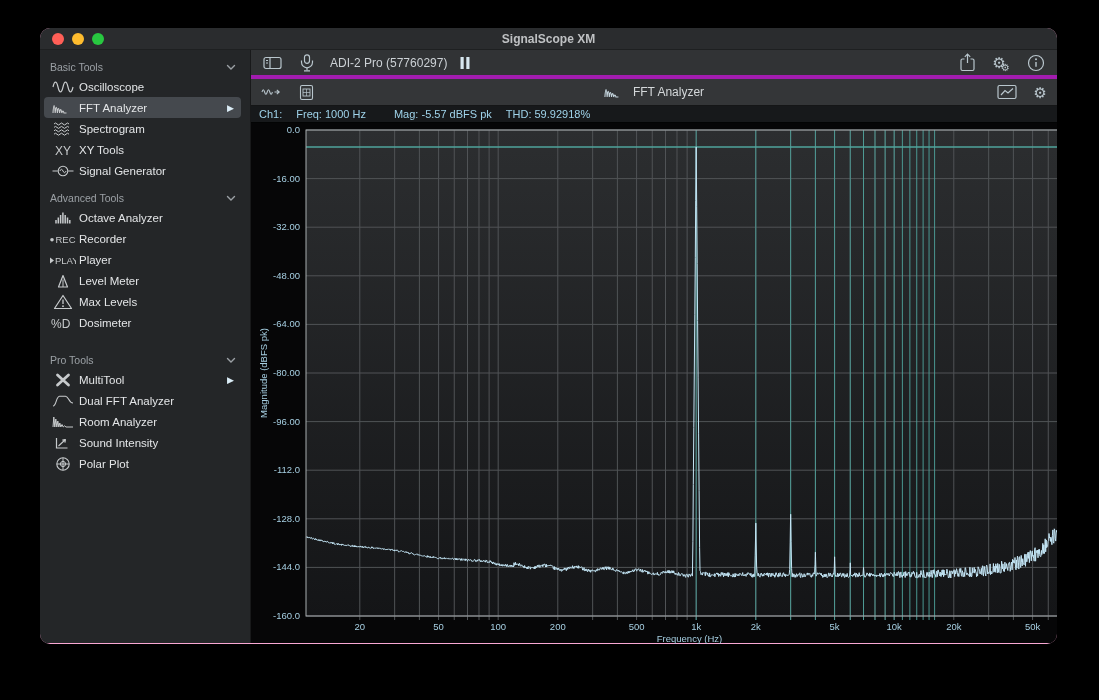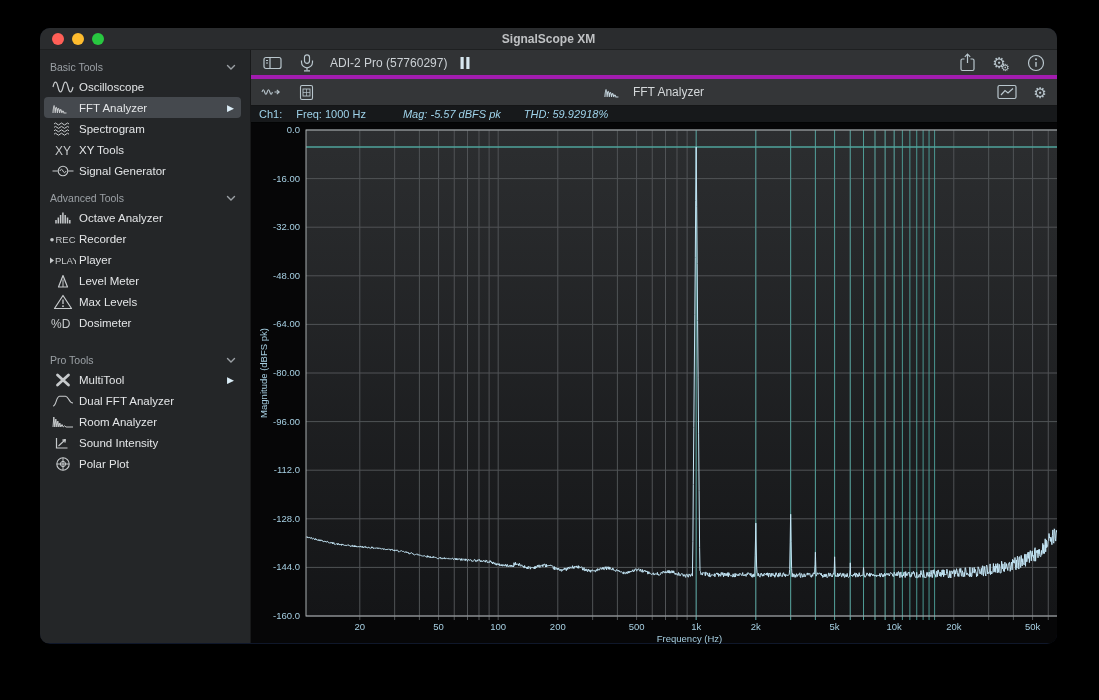--- a/index.html
+++ b/index.html
@@ -1,19 +1,19 @@
 <!DOCTYPE html>
 <html><head>
 <meta charset="utf-8">
 <style>
   * { margin:0; padding:0; box-sizing:border-box; }
   html,body { width:1099px; height:700px; background:#000; overflow:hidden;
     font-family:"Liberation Sans","DejaVu Sans",sans-serif; }
   .window { position:absolute; left:40px; top:28px; width:1017px; height:616px;
-    background:#0f172a; border-radius:10px; overflow:hidden;
+    background:#f9a8d4; border-radius:10px; overflow:hidden;
     box-shadow:0 12px 40px rgba(0,0,0,.65); }
   
   .titlebar { height:22px; background:#2a2c2e; border-bottom:1px solid #1e2021;
     display:flex; align-items:center; position:relative; }
   .traffic { display:flex; gap:8px; margin-left:12px; }
   .tl { width:12px; height:12px; border-radius:50%; }
   .tl.red{background:#ff5f57} .tl.yellow{background:#febc2e} .tl.green{background:#28c840}
   .win-title { position:absolute; left:0; right:0; text-align:center;
     font-size:12px; font-weight:bold; color:#bfc1c3; pointer-events:none; }
   
@@ -44,21 +44,21 @@
   .tool-title { position:absolute; left:50%; transform:translateX(-50%);
     display:flex; align-items:center; gap:7px; font-size:12px; color:#d4d8da; }
   .tool-title .tbicon { color:#c3d3dc; }
   .gear-glyph { font-size:15px; line-height:1; color:#b9c6cd; }
   .gears-double { position:relative; display:flex; }
   .gears-double .g2 { font-size:10px; position:relative; margin-left:-5px; top:5px; }
   .statusbar { height:17px; background:#17191b; border-bottom:1px solid #030404;
     display:flex; align-items:center; padding-left:8px;
     font-size:11px; color:#9fd3ea; white-space:nowrap; }
   .statusbar .seg { margin-right:14px; }
-  .statusbar .seg.wide { margin-right:0; margin-left:23px;font-style:italic; }
+  .statusbar .seg.wide { margin-right:0; margin-left:14px; }
   .chart-panel { flex:1; position:relative; background:#060607; }
   .chart-panel svg { position:absolute; inset:0;
     font-family:"Liberation Sans","DejaVu Sans",sans-serif; }
 </style>
 </head>
 <body>
 
 <div class="window">
   <div class="titlebar">
     <div class="traffic">

